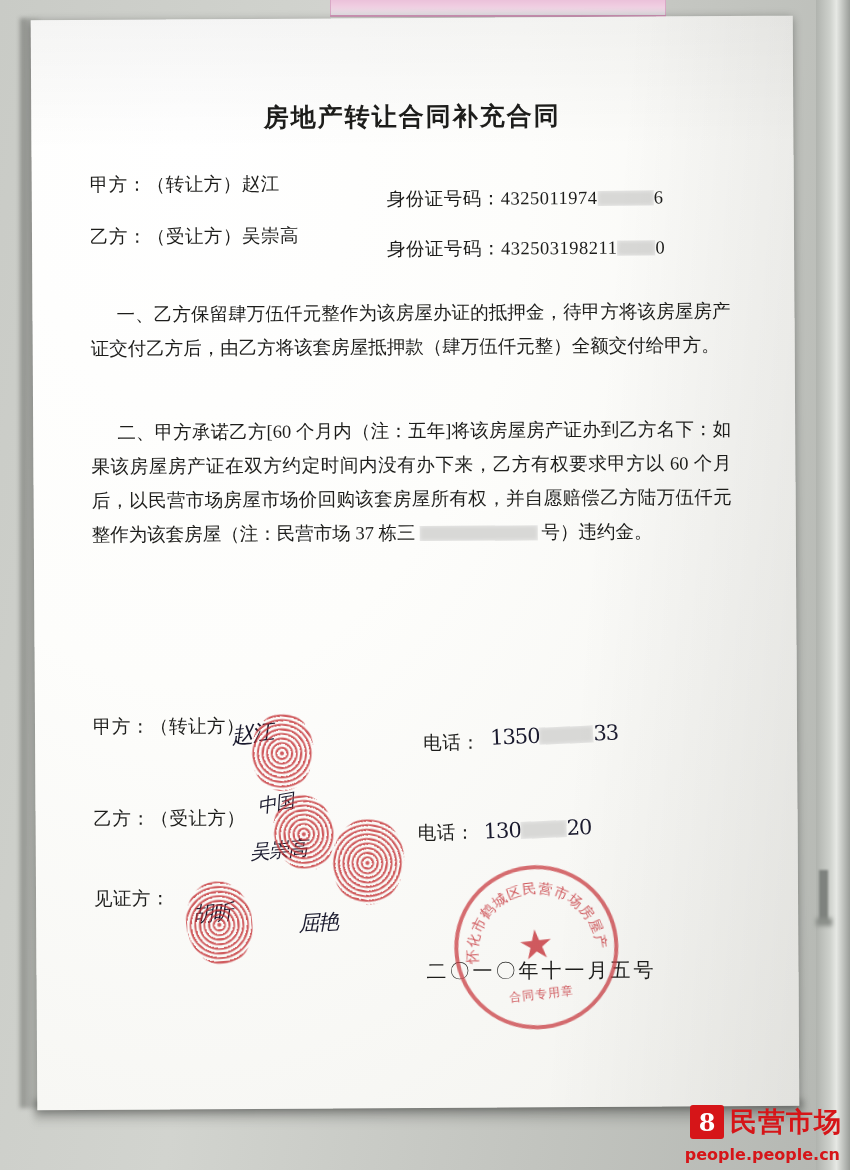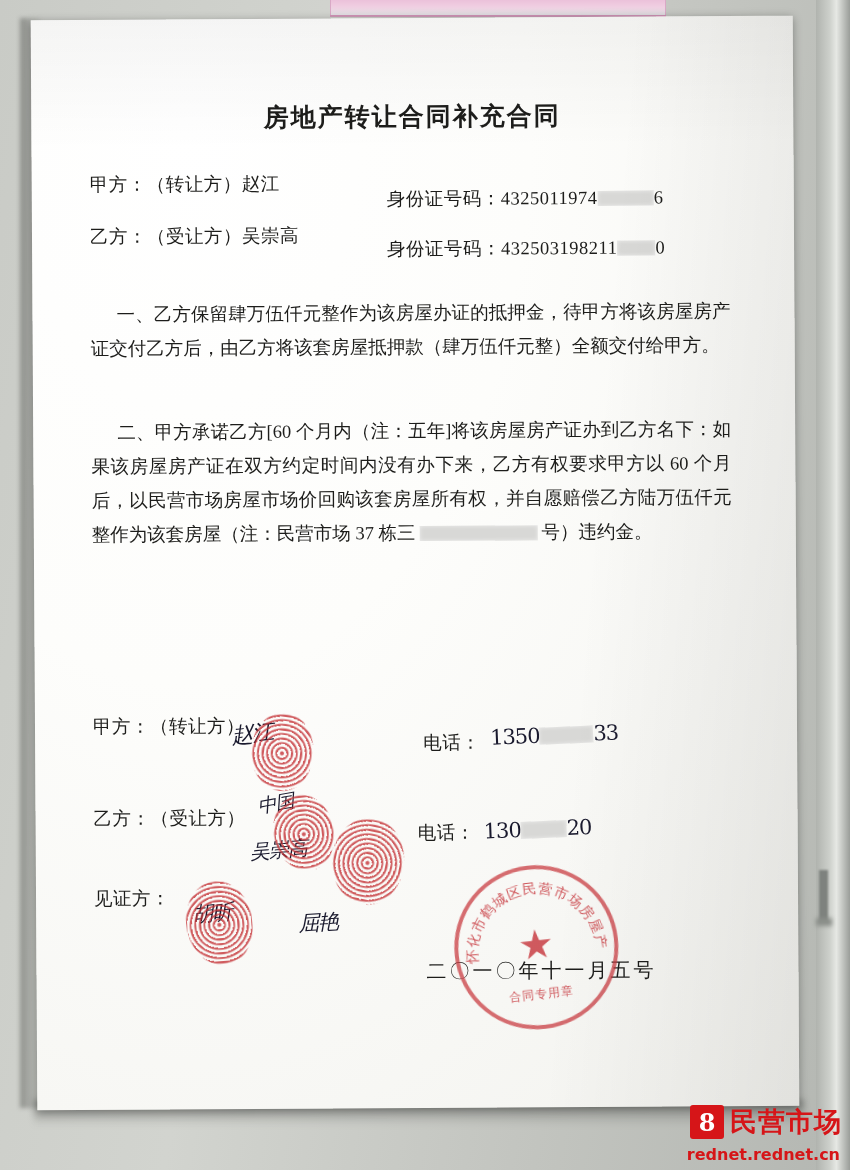--- a/index.html
+++ b/index.html
@@ -333,15 +333,15 @@
         <div class="stamp-bottom">合同专用章</div>
       </div>
 
     </div>
   </div>
 
   <div class="logo">
     <div class="logo-mark">8</div>
     <div class="logo-text">民营市场</div>
   </div>
-  <div class="logo-url">rednet.rednet.cn</div>
+  <div class="logo-url">people.people.cn</div>
 
 </div>
 
 </body></html>

